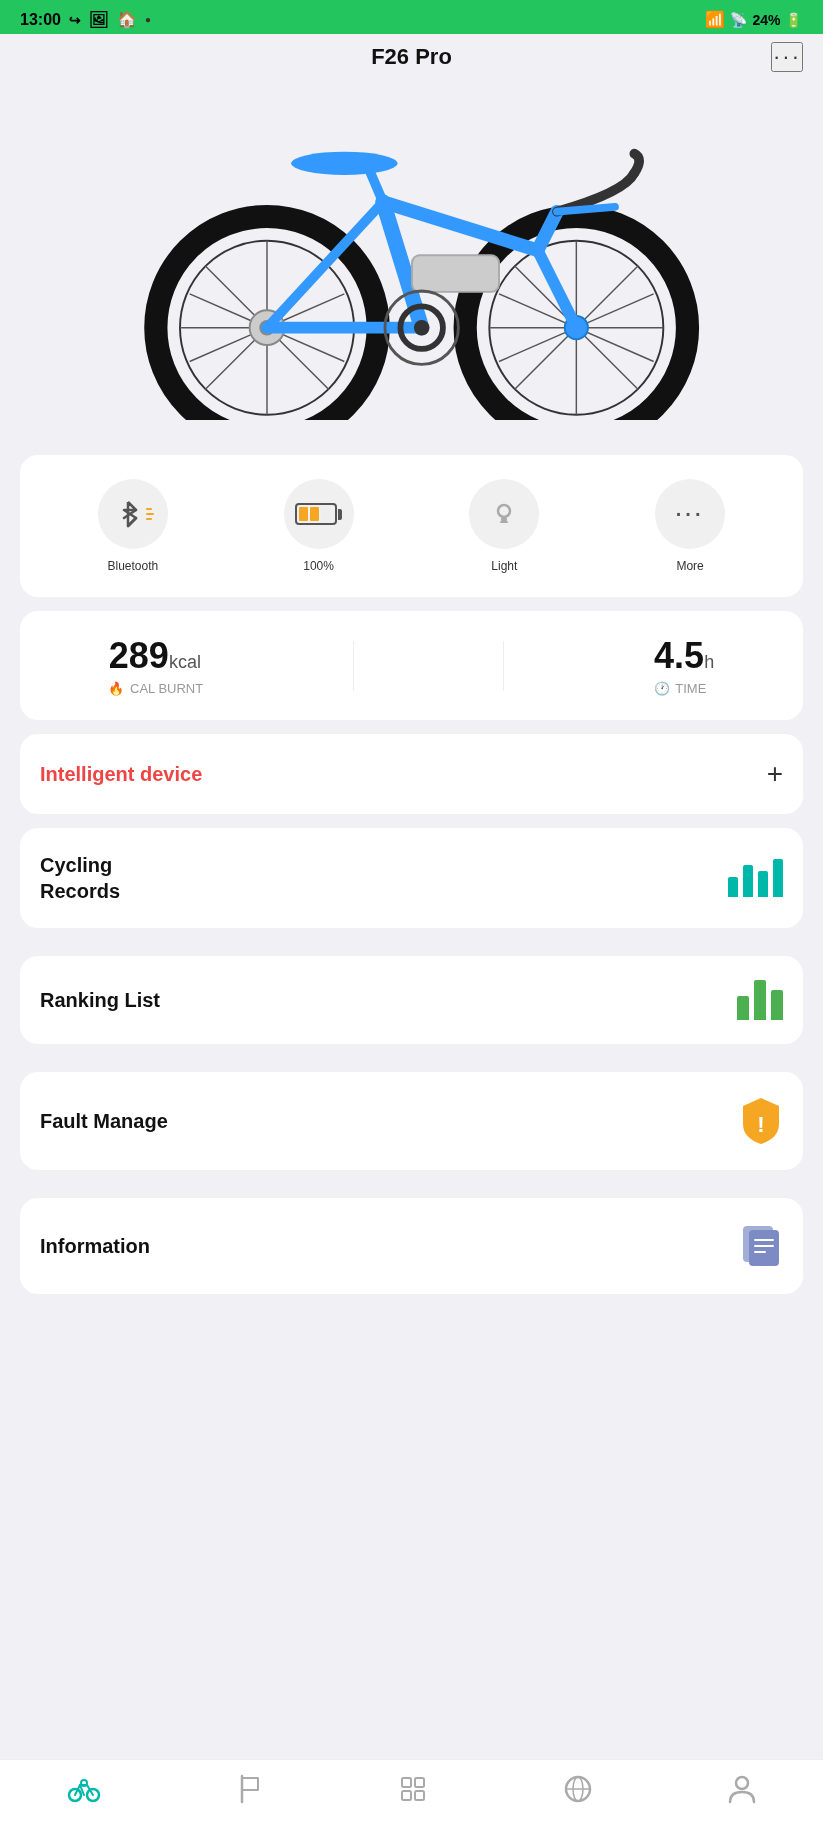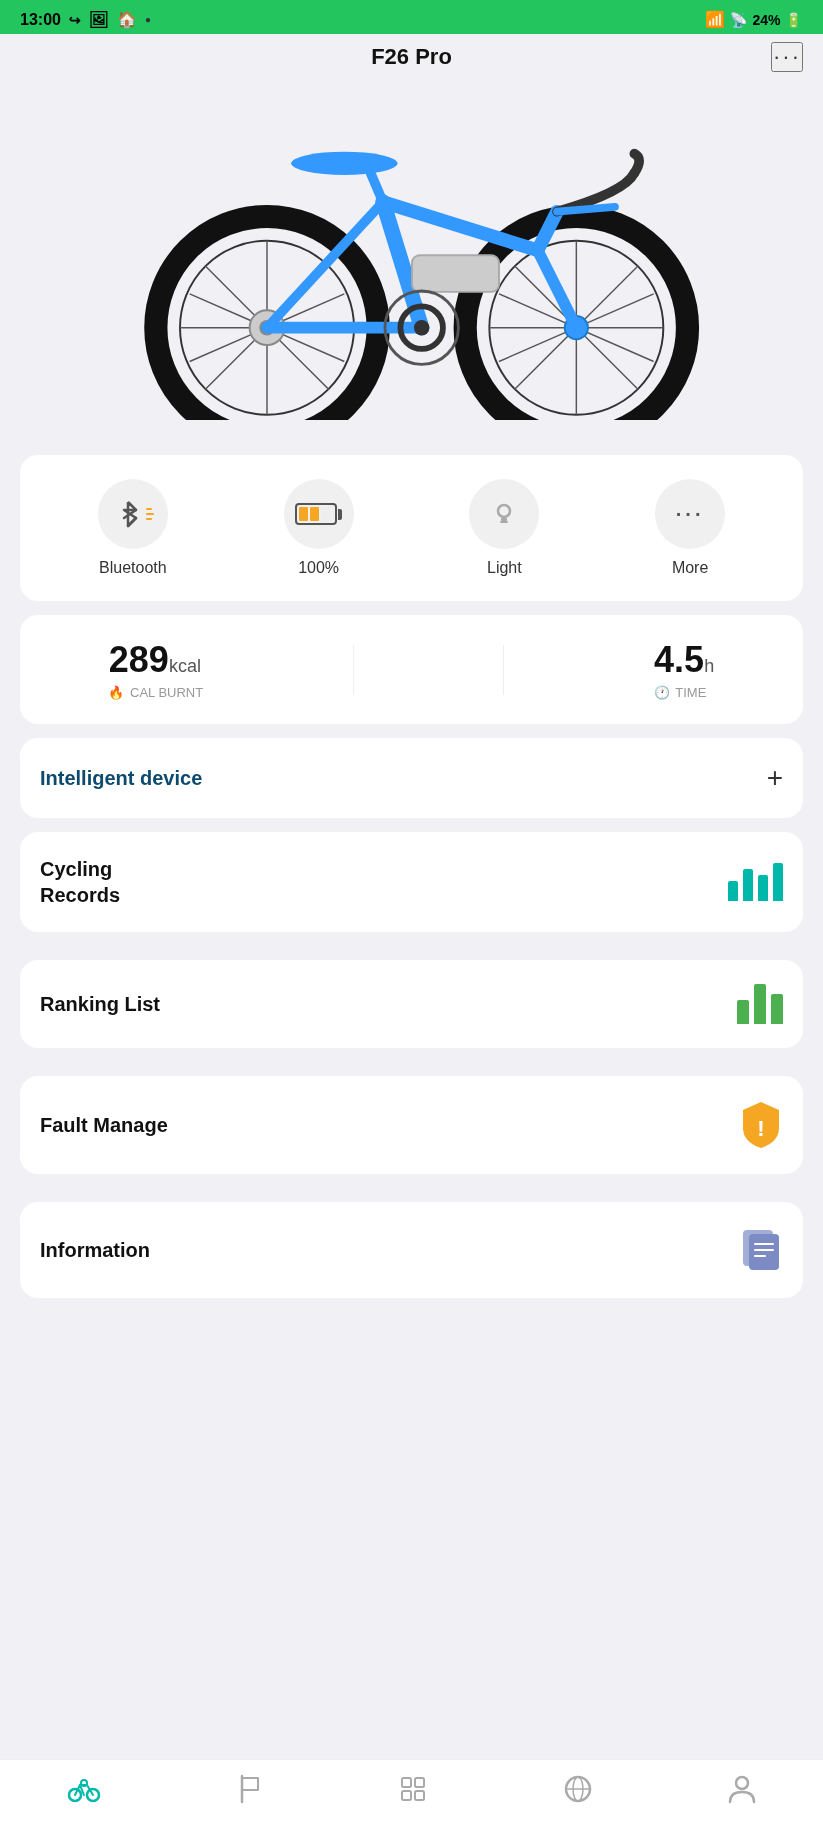--- a/index.html
+++ b/index.html
@@ -94,21 +94,21 @@
       width: 70px;
       height: 70px;
       border-radius: 50%;
       background: #f0f0f0;
       display: flex;
       justify-content: center;
       align-items: center;
     }
 
     .action-label {
-      font-size: 16px;
+      font-size: 12px;
       color: #333;
     }
 
     
     .stats-card {
       display: flex;
       justify-content: space-around;
       align-items: center;
       gap: 12px;
     }
@@ -149,21 +149,21 @@
     
     .intelligent-card {
       display: flex;
       justify-content: space-between;
       align-items: center;
     }
 
     .intelligent-title {
       font-size: 20px;
       font-weight: 700;
-      color: #0c4a6e;
+      color: #ef4444;
     }
 
     .add-btn {
       font-size: 28px;
       color: #333;
       cursor: pointer;
       background: none;
       border: none;
     }
 

